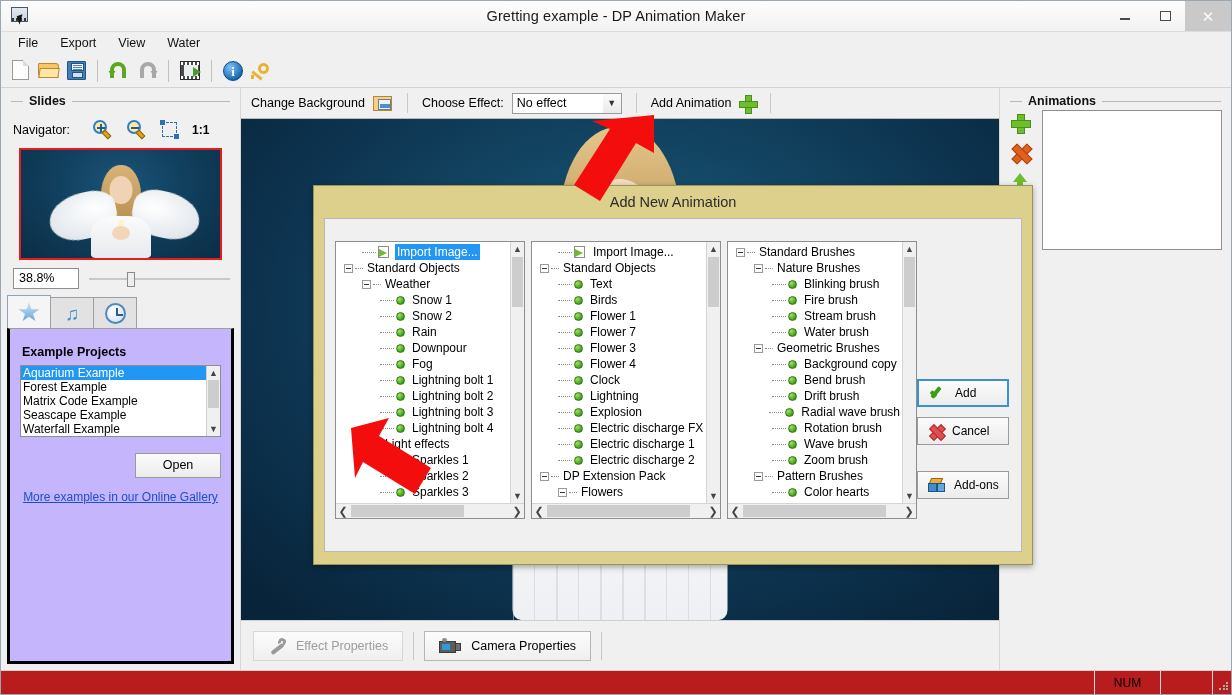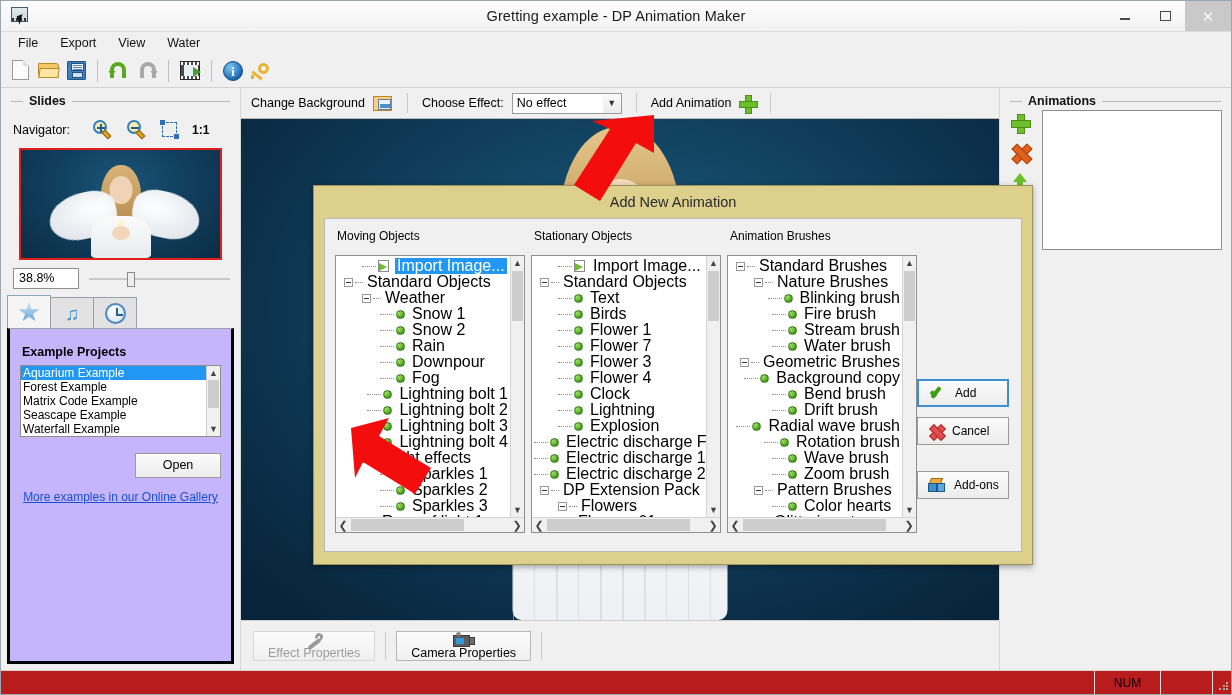--- a/index.html
+++ b/index.html
@@ -252,21 +252,21 @@
   .cv-hair{position:absolute;left:50%;top:8px;transform:translateX(-50%);width:120px;height:190px;border-radius:48% 48% 35% 35%;background:linear-gradient(#e4c68c,#bc9251 70%,#a97f40);}
   .cv-face{position:absolute;left:50%;top:60px;transform:translateX(-50%);width:72px;height:92px;border-radius:50% 50% 48% 48%;background:linear-gradient(#f5dcc0,#e9c8a4);}
   .cv-wingL{position:absolute;left:96px;top:180px;width:250px;height:200px;border-radius:65% 35% 55% 45%;background:radial-gradient(ellipse at 72% 35%,#ffffff 0%,#eef1f4 55%,#d3dae0 100%);transform:rotate(-10deg);}
   .cv-wingR{position:absolute;right:80px;top:175px;width:250px;height:200px;border-radius:35% 65% 45% 55%;background:radial-gradient(ellipse at 28% 35%,#ffffff 0%,#eef1f4 55%,#d3dae0 100%);transform:rotate(10deg);}
   .cv-dress{position:absolute;left:50%;bottom:0;transform:translateX(-50%);width:215px;height:250px;border-radius:34% 34% 4% 4%;background:linear-gradient(#fdfdfd,#eef0f3);}
   .cv-dress::after{content:"";position:absolute;inset:0;background:repeating-linear-gradient(90deg,rgba(200,208,216,.55) 0 1px,transparent 1px 22px);}
 
   #center-bottom { height:50px; min-height:50px; display:flex; align-items:center; padding-left:12px; gap:10px; border-top:1px solid #cfcfcf; background:#f0f0f0; }
   .bbtn {
     height:30px; display:flex; align-items:center; gap:10px; padding:0 14px;
-    border:1px solid #b6b6b6; background:linear-gradient(#fcfcfc,#efefef); font-size:12.5px;flex-direction:column;
+    border:1px solid #b6b6b6; background:linear-gradient(#fcfcfc,#efefef); font-size:12.5px;
   }
   .bbtn.disabled { color:#9c9c9c; border-color:#d7d7d7; }
   #wrench { width:18px; height:18px; position:relative; }
   #wrench .h{position:absolute;left:2px;top:10px;width:15px;height:4px;background:#9a9a9a;transform:rotate(-38deg);border-radius:2px;}
   #wrench .hd{position:absolute;left:10px;top:1px;width:8px;height:8px;border:3px solid #9a9a9a;border-radius:50%;border-bottom-color:transparent;transform:rotate(20deg);}
   #camera { width:22px; height:16px; position:relative; }
   #camera .b{position:absolute;left:0;top:3px;width:17px;height:12px;background:#5c5c5c;border:1px solid #3a3a3a;}
   #camera .l{position:absolute;left:3px;top:6px;width:8px;height:6px;background:#2e9ae0;}
   #camera .r{position:absolute;right:0;top:5px;width:6px;height:8px;background:#6e6e6e;border:1px solid #3a3a3a;}
   #camera .t{position:absolute;left:3px;top:0;width:5px;height:4px;background:#8a8a8a;border-radius:50%;}
@@ -306,21 +306,21 @@
     display:flex; flex-direction:column;
   }
   #dialog-title { height:32px; display:flex; align-items:center; justify-content:center; font-size:14.5px; color:#2b2b2b; }
   #dialog-body { flex:1; margin:0 10px 12px 10px; background:#f0f0f0; border:1px solid #b8b8b8; padding:10px 10px 0 10px; position:relative; }
   #dlg-cols-heads { display:flex; font-size:12px; padding-left:2px; }
   .dlg-head { width:197px; }
   .dlg-head:nth-child(2) { width:196px; }
   #dlg-cols { display:flex; gap:6px; margin-top:12px; }
   .tree-wrap { width:190px; height:278px; border:1px solid #8e8e8e; background:#fff; position:relative; overflow:hidden; }
   .tree-inner { position:absolute; left:0; top:0; right:14px; bottom:15px; overflow:hidden; padding:2px 0 0 2px; }
-  .tnode { height:16px; line-height:16px; font-size:16px; white-space:nowrap; display:flex; align-items:center; }
+  .tnode { height:16px; line-height:16px; font-size:12px; white-space:nowrap; display:flex; align-items:center; }
   .tnode .ind { display:inline-block; }
   .tgl { width:9px; height:9px; border:1px solid #9a9a9a; background:#fff; margin-right:2px; position:relative; flex:0 0 auto; }
   .tgl::after{content:"";position:absolute;left:1px;top:3px;width:5px;height:1px;background:#333;}
   .dots { width:14px; height:1px; border-top:1px dotted #8a8a8a; margin-right:2px; flex:0 0 auto; }
   .bullet { width:9px; height:9px; border-radius:50%; background:radial-gradient(circle at 32% 30%,#a8e06a,#3f9e17 70%); border:1px solid #2f7a10; margin-right:5px; flex:0 0 auto; }
   .imp-icon { width:13px; height:12px; position:relative; margin-right:4px; flex:0 0 auto; }
   .imp-icon .pg{position:absolute;left:0;top:0;width:11px;height:12px;background:#fff;border:1px solid #8c8c8c;}
   .imp-icon .ar{position:absolute;left:1px;top:3px;width:0;height:0;border-left:8px solid #6cbe2a;border-top:4px solid transparent;border-bottom:4px solid transparent;}
   .tnode.sel .txt { background:#2196f3; color:#fff; }
   .txt { padding:0 2px; }
@@ -597,25 +597,20 @@
   <div id="statusbar">
     <div id="status-main"></div>
     <div id="status-num">NUM</div>
     <div id="status-pad"></div>
     <div id="status-grip"></div>
   </div>
 
   <div id="dialog">
     <div id="dialog-title">Add New Animation</div>
     <div id="dialog-body">
-      <div id="dlg-cols-heads">
-        <div class="dlg-head">Moving Objects</div>
-        <div class="dlg-head">Stationary Objects</div>
-        <div class="dlg-head">Animation Brushes</div>
-      </div>
       <div id="dlg-cols">
         <div class="tree-wrap">
           <div class="tree-inner" id="tree0">
               <div class="tnode sel">
                 <span class="ind" style="width: 24px;"></span>
                 <span class="dots"></span>
                 <span class="imp-icon">
                   <span class="pg"></span>
                   <span class="ar"></span>
                 </span>

